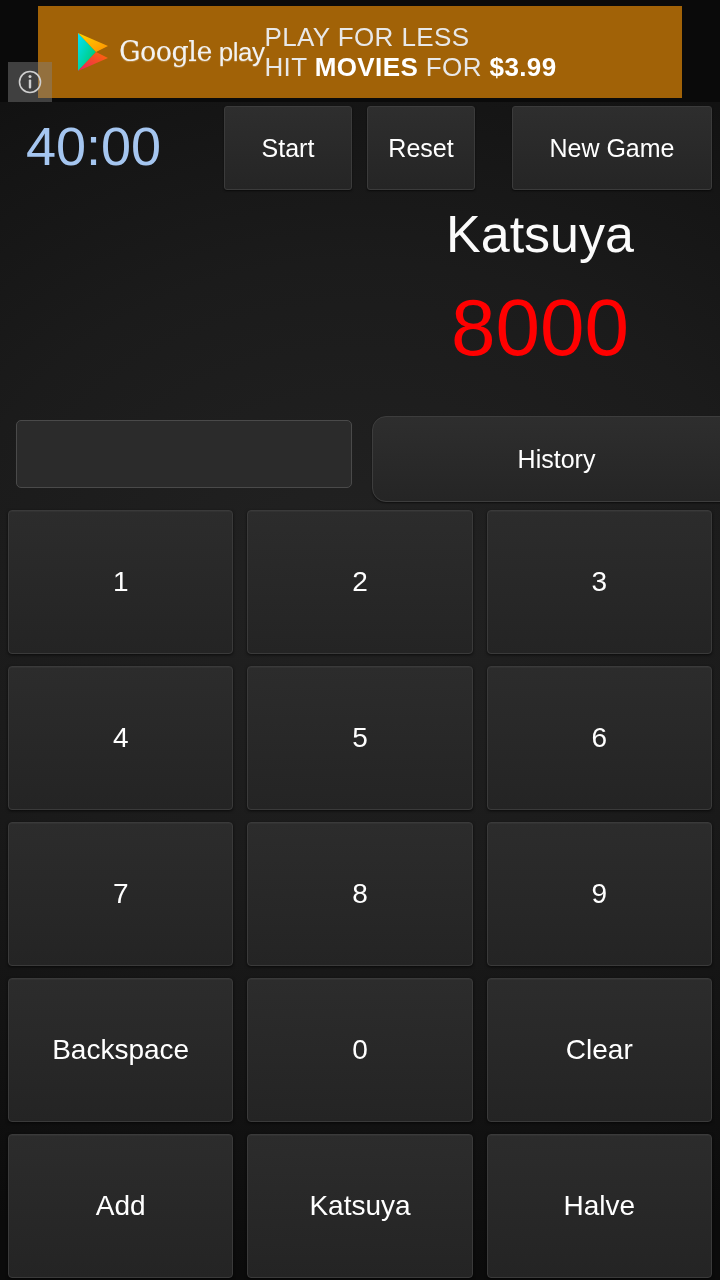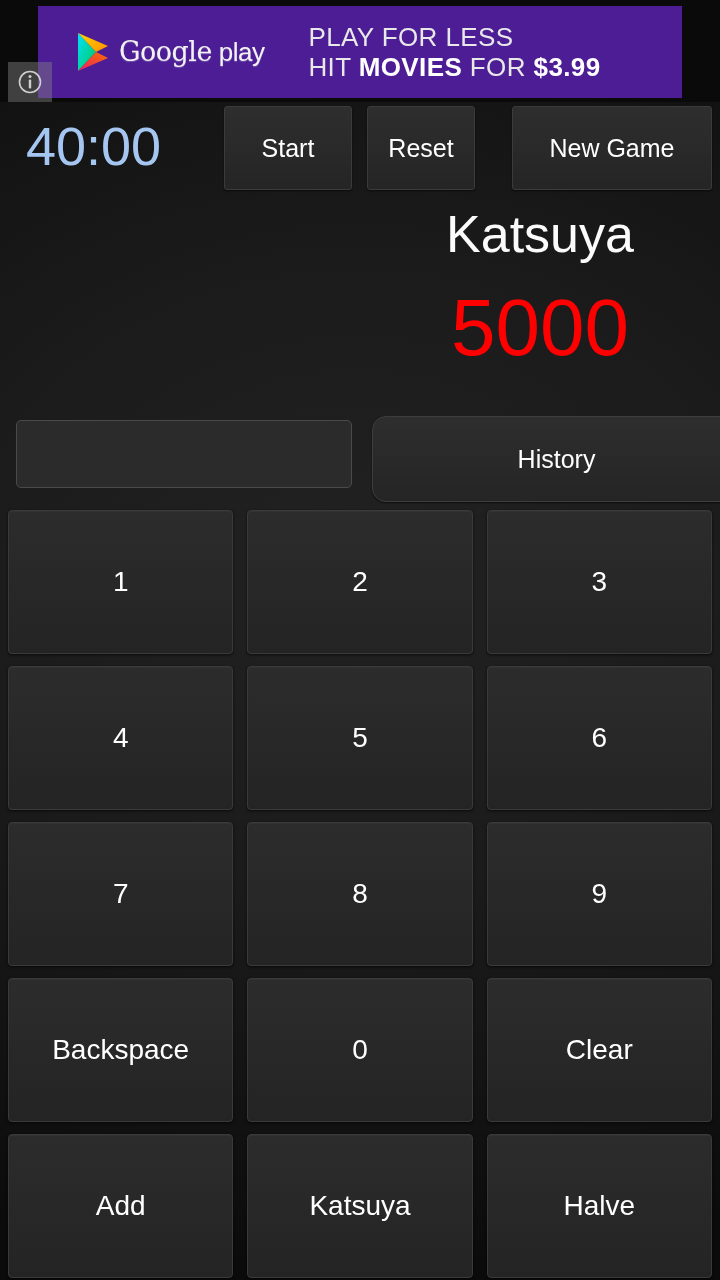--- a/index.html
+++ b/index.html
@@ -15,32 +15,32 @@
     background:
       radial-gradient(ellipse 900px 700px at 50% 45%, #222222 0%, #1b1b1b 45%, #141414 72%, #0b0b0b 100%);
   }
   
   .ad-wrap {
     position:absolute; left:0; top:0; width:720px; height:102px;
     background:#0a0a0a;
   }
   .ad {
     position:absolute; left:38px; top:6px; width:644px; height:92px;
-    background:#4c1d95; overflow:hidden; cursor:pointer;
+    background:#a16207; overflow:hidden; cursor:pointer;
     display:flex; align-items:center;
   }
   .gp-logo { display:flex; align-items:center; margin-left:38px; }
   .gp-tri { width:34px; height:40px; position:relative; margin-right:9px; }
   .gp-text {
     color:#f2f2f2; font-family:"DejaVu Serif", serif;
     font-size:27px; letter-spacing:-0.5px; white-space:nowrap;
     text-shadow:0 1px 1px rgba(255,255,255,.25);
   }
   .gp-text .play { font-family:"Liberation Sans", sans-serif; font-size:26px; }
-  .ad-copy { margin-left:44px; line-height:1.17; }
+  .ad-copy { line-height:1.17; }
   .ad-l1 { color:#e8e8e8; font-size:26px; letter-spacing:.4px; white-space:nowrap; }
   .ad-l2 { color:#e8e8e8; font-size:26px; letter-spacing:.4px; white-space:nowrap; }
   .ad-l2 b { color:#ffffff; font-weight:bold; }
   .ad-info {
     position:absolute; left:8px; bottom:0px; width:44px; height:40px;
     background:rgba(130,130,130,.45);
     display:flex; align-items:center; justify-content:center;
     cursor:pointer;
   }
   .ad-info svg { display:block; }
@@ -163,21 +163,21 @@
   <div class="timer-row">
     <div class="timer" style="color: rgb(165, 198, 240);">40:00</div>
   </div>
   <div class="tbtn" id="btn-start">Start</div>
   <div class="tbtn" id="btn-reset">Reset</div>
   <div class="tbtn" id="btn-newgame">New Game</div>
 
   <div class="players">
     <div class="pl right">
       <div class="pname">Katsuya</div>
-      <div class="pscore active" style="color: rgb(255, 0, 0);">5000</div>
+      <div class="pscore active" style="color: rgb(255, 0, 0);">8000</div>
     </div>
   </div>
 
   <div class="input-row">
     <input class="num-input" type="text" placeholder="" style="">
     <div id="btn-history">History</div>
   </div>
 
   <div class="keypad">
       <div class="key">1</div>

